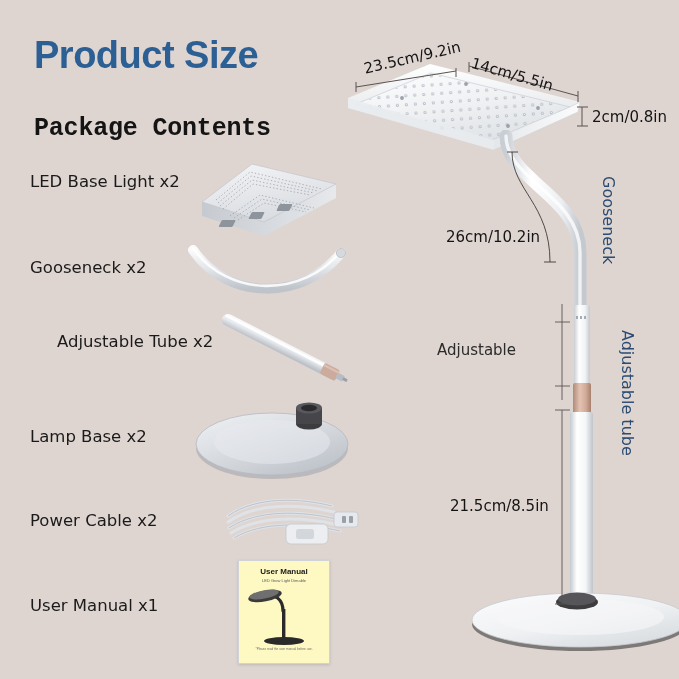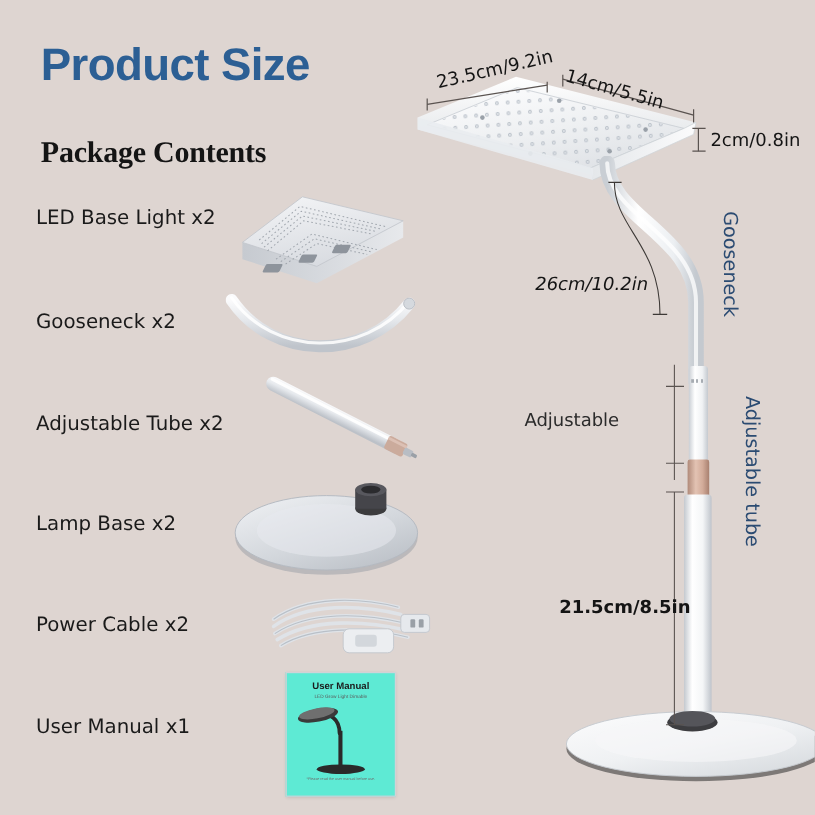--- a/index.html
+++ b/index.html
@@ -14,21 +14,21 @@
 
   
   .title{
     position:absolute;left:34px;top:34px;
     font-family:"Liberation Sans", sans-serif;
     font-weight:bold;font-size:38px;letter-spacing:-0.5px;
     color:#2c5f94;white-space:nowrap;
   }
   .subtitle{
     position:absolute;left:34px;top:114px;
-    font-family:Liberation Serif, serif;
+    font-family:Liberation Mono, monospace;
     font-weight:bold;font-size:25px;letter-spacing:-0.2px;
     color:#141414;white-space:nowrap;
   }
 
   
   .pkg-label{
     position:absolute;left:30px;
     font-size:16.5px;color:#1a1a1a;white-space:nowrap;
     font-family:"DejaVu Sans", sans-serif;
   }
@@ -52,21 +52,21 @@
 </head>
 <body>
 
 <div id="stage">
 
   <div class="title">Product Size</div>
   <div class="subtitle">Package Contents</div>
 
   <div class="pkg-label" style="top:172px;">LED Base Light x2</div>
   <div class="pkg-label" style="top:258px;">Gooseneck x2</div>
-  <div class="pkg-label" style="top:343px;">Adjustable Tube x2</div>
+  <div class="pkg-label" style="top:332px;margin-left:27px;">Adjustable Tube x2</div>
   <div class="pkg-label" style="top:427px;">Lamp Base x2</div>
   <div class="pkg-label" style="top:511px;">Power Cable x2</div>
   <div class="pkg-label" style="top:596px;">User Manual x1</div>
 
   <svg class="art" style="left:190px;top:150px;" width="150" height="90" viewBox="0 0 150 90">
     <defs>
       <linearGradient id="panTop" x1="0" y1="0" x2="0.4" y2="1">
         <stop offset="0" stop-color="#f4f5f7"></stop>
           <stop offset="1" stop-color="#d9dce1"></stop>
       </linearGradient>
@@ -159,21 +159,21 @@
     </g>
 
     <rect x="64" y="38" width="42" height="20" rx="5" fill="#eceef1" stroke="#c3c8ce" stroke-width="0.8"></rect>
     <rect x="74" y="43" width="18" height="10" rx="2.5" fill="#d3d7dc"></rect>
 
     <rect x="112" y="26" width="24" height="15" rx="3" fill="#e6e9ed" stroke="#c3c8ce" stroke-width="0.8"></rect>
     <rect x="120" y="30" width="4" height="7" rx="1" fill="#9aa0a7"></rect>
     <rect x="127" y="30" width="4" height="7" rx="1" fill="#9aa0a7"></rect>
   </svg>
 
-  <div class="art" style="left:238px;top:560px;width:90px;height:102px;background:#5eead4;border:1px solid #cfd3d8;box-shadow:0 1px 3px rgba(0,0,0,0.14);">
+  <div class="art" style="left:238px;top:560px;width:90px;height:102px;background:#fef9c3;border:1px solid #cfd3d8;box-shadow:0 1px 3px rgba(0,0,0,0.14);">
     <div style="text-align:center;margin-top:6px;font-size:8px;font-weight:bold;color:#1b1b1b;font-family:'Liberation Sans',sans-serif;">User Manual</div>
     <div style="text-align:center;margin-top:2px;font-size:4px;color:#5a5a5a;font-family:'Liberation Sans',sans-serif;">LED Grow Light Dimable</div>
     <svg width="90" height="66" viewBox="0 0 90 66" style="display:block;">
       <ellipse cx="45" cy="58" rx="20" ry="4" fill="#2a2a2a"></ellipse>
       <rect x="43" y="26" width="3.4" height="31" fill="#2a2a2a"></rect>
       <path d="M44,28 C44,16 36,11 26,12" fill="none" stroke="#2a2a2a" stroke-width="3.2" stroke-linecap="round"></path>
       <ellipse cx="26" cy="13" rx="17" ry="5.4" fill="#3a3a3a" transform="rotate(-11 26 13)"></ellipse>
       <ellipse cx="25" cy="11.5" rx="15" ry="4.2" fill="#6f6f6f" transform="rotate(-11 25 11.5)"></ellipse>
     </svg>
     <div style="text-align:center;font-size:3.1px;color:#6e6e6e;margin-top:-2px;font-family:'Liberation Sans',sans-serif;">*Please read the user manual before use.</div>
@@ -299,23 +299,23 @@
     <line x1="3" y1="2" x2="18" y2="2" stroke="#5a5350" stroke-width="0.9"></line>
     <line x1="3" y1="196" x2="18" y2="196" stroke="#5a5350" stroke-width="0.9"></line>
   </svg>
 
   <div class="dim rot-a" style="left:362px;top:60px;">23.5cm/9.2in</div>
 
   <div class="dim rot-b" style="left:474px;top:54px;">14cm/5.5in</div>
 
   <div class="dim" style="left:592px;top:108px;">2cm/0.8in</div>
 
-  <div class="dim" style="left:446px;top:228px;font-style:italic;">26cm/10.2in</div>
+  <div class="dim" style="left:446px;top:228px;">26cm/10.2in</div>
 
   <div class="dim" style="left:437px;top:341px;color:#2b2b2b;">Adjustable</div>
 
-  <div class="dim" style="left:466px;top:497px;font-weight:bold;">21.5cm/8.5in</div>
+  <div class="dim" style="left:450px;top:497px;">21.5cm/8.5in</div>
 
   <div class="vlabel" style="left:618px;top:176px;">Gooseneck</div>
 
   <div class="vlabel" style="left:637px;top:330px;">Adjustable tube</div>
 
 </div>
 
 </body></html>

